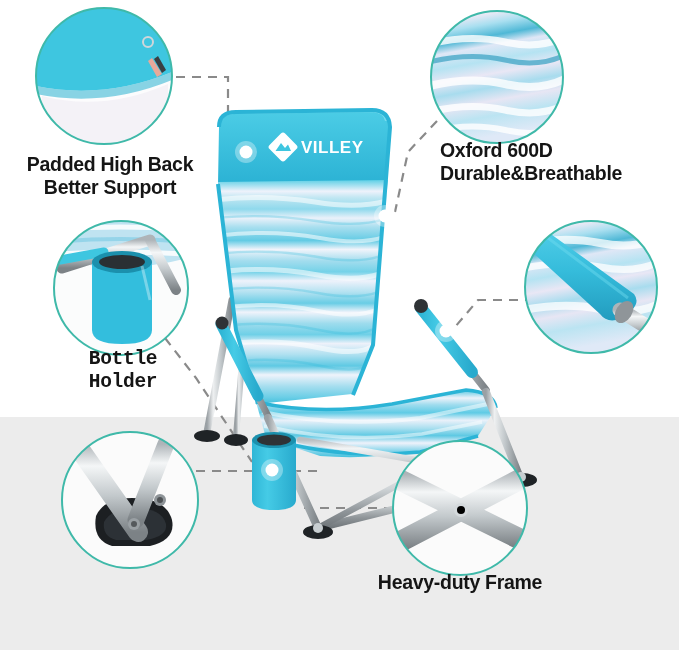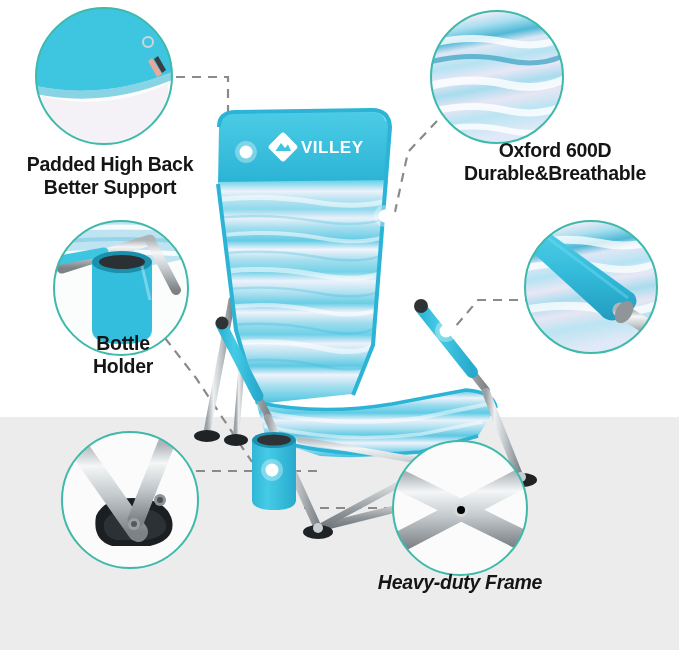--- a/index.html
+++ b/index.html
@@ -22,21 +22,21 @@
   svg.layer.below { z-index:1; }
   svg.layer.above { z-index:3; }
 
   .caption {
     position:absolute; z-index:6;
     font-weight:bold; color:#151515;
     font-size:19.5px; line-height:1.16;
     letter-spacing:-0.3px;
     white-space:pre-line;
   }
-  .caption.c-left   { text-align:center; }
+  .caption.c-left   { text-align:left; }
   .caption.c-center { text-align:center; }
 </style>
 </head>
 <body>
 
 <div id="stage">
 
   <div class="floor"></div>
 
   <svg class="layer below" viewBox="0 0 679 650">
@@ -372,20 +372,20 @@
       </g>
     </g>
   </svg>
 
   <div class="caption c-center" style="left:14px; top:153px; width:192px;">Padded High Back
 Better Support</div>
 
   <div class="caption c-left" style="left:440px; top:139px; width:230px;">Oxford 600D
 Durable&amp;Breathable</div>
 
-  <div class="caption c-center" style="left:64px; top:332px; width:118px;">Bottle
+  <div class="caption c-center" style="left:64px; top:348px; width:118px;font-family:Liberation Mono, monospace;">Bottle
 Holder</div>
 
 
 
-  <div class="caption c-center" style="left:360px; top:571px; width:200px;font-style:italic;">Heavy-duty Frame</div>
+  <div class="caption c-center" style="left:360px; top:571px; width:200px;">Heavy-duty Frame</div>
 
 </div>
 
 </body></html>

